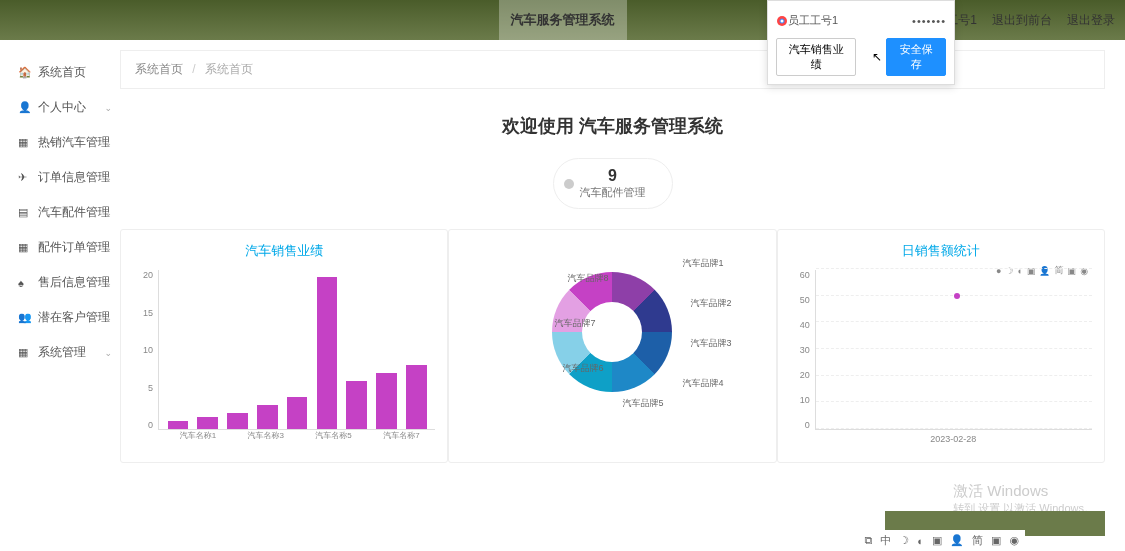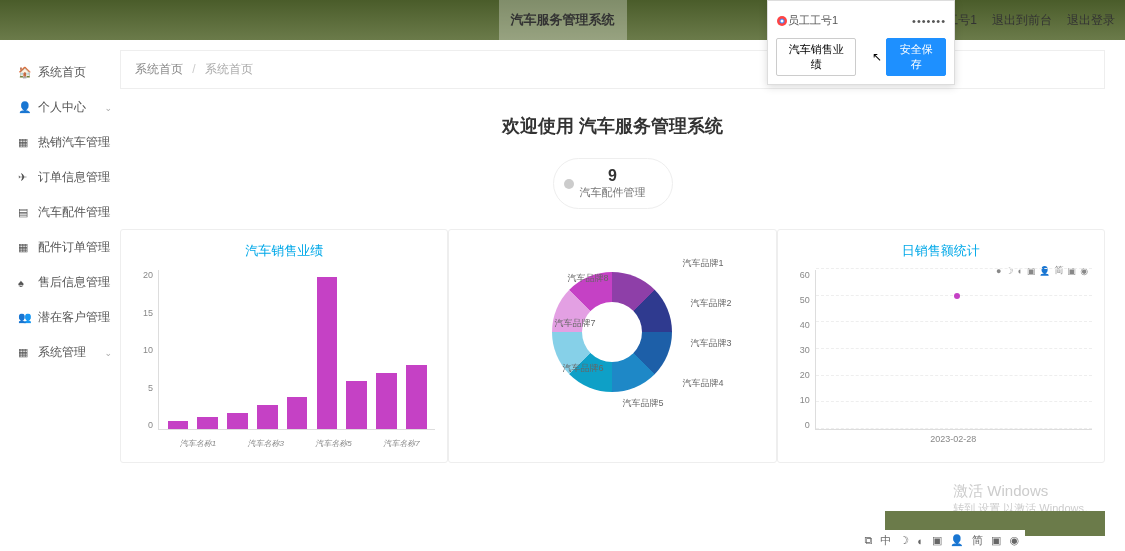--- a/index.html
+++ b/index.html
@@ -39,21 +39,21 @@
 .cards { display: flex; }
 .card { flex: 1; border: 1px solid #eee; border-radius: 3px; padding: 12px; background: #fff; }
 .card-title { text-align: center; font-size: 13px; color: #00a8e8; margin-bottom: 10px; }
 
 
 .bar-chart { position: relative; height: 180px; padding-left: 25px; }
 .bar-yaxis { position: absolute; left: 0; top: 0; height: 160px; display: flex; flex-direction: column; justify-content: space-between; font-size: 9px; color: #888; text-align: right; width: 20px; }
 .bar-plot { display: flex; align-items: flex-end; height: 160px; gap: 4px; padding: 0 6px; border-left: 1px solid #ddd; border-bottom: 1px solid #ddd; }
 .bar-col { flex: 1; display: flex; flex-direction: column; align-items: center; }
 .bar { width: 80%; background: #c541c5; }
-.bar-xaxis { display: flex; padding-left: 6px; margin-top: 8px; font-style: italic; }
+.bar-xaxis { display: flex; padding-left: 6px; margin-top: 0; }
 .bar-xlabel { flex: 2; font-size: 8px; color: #888; text-align: center; }
 
 
 .donut-wrap { position: relative; height: 180px; display: flex; align-items: center; justify-content: center; }
 .donut-label { position: absolute; font-size: 9px; color: #666; white-space: nowrap; }
 
 
 .scatter-chart { position: relative; height: 180px; padding-left: 25px; }
 .sc-yaxis { position: absolute; left: 0; top: 0; height: 160px; display: flex; flex-direction: column; justify-content: space-between; font-size: 9px; color: #888; text-align: right; width: 20px; }
 .sc-plot { height: 160px; border-left: 1px solid #ddd; border-bottom: 1px solid #ddd; position: relative; }

